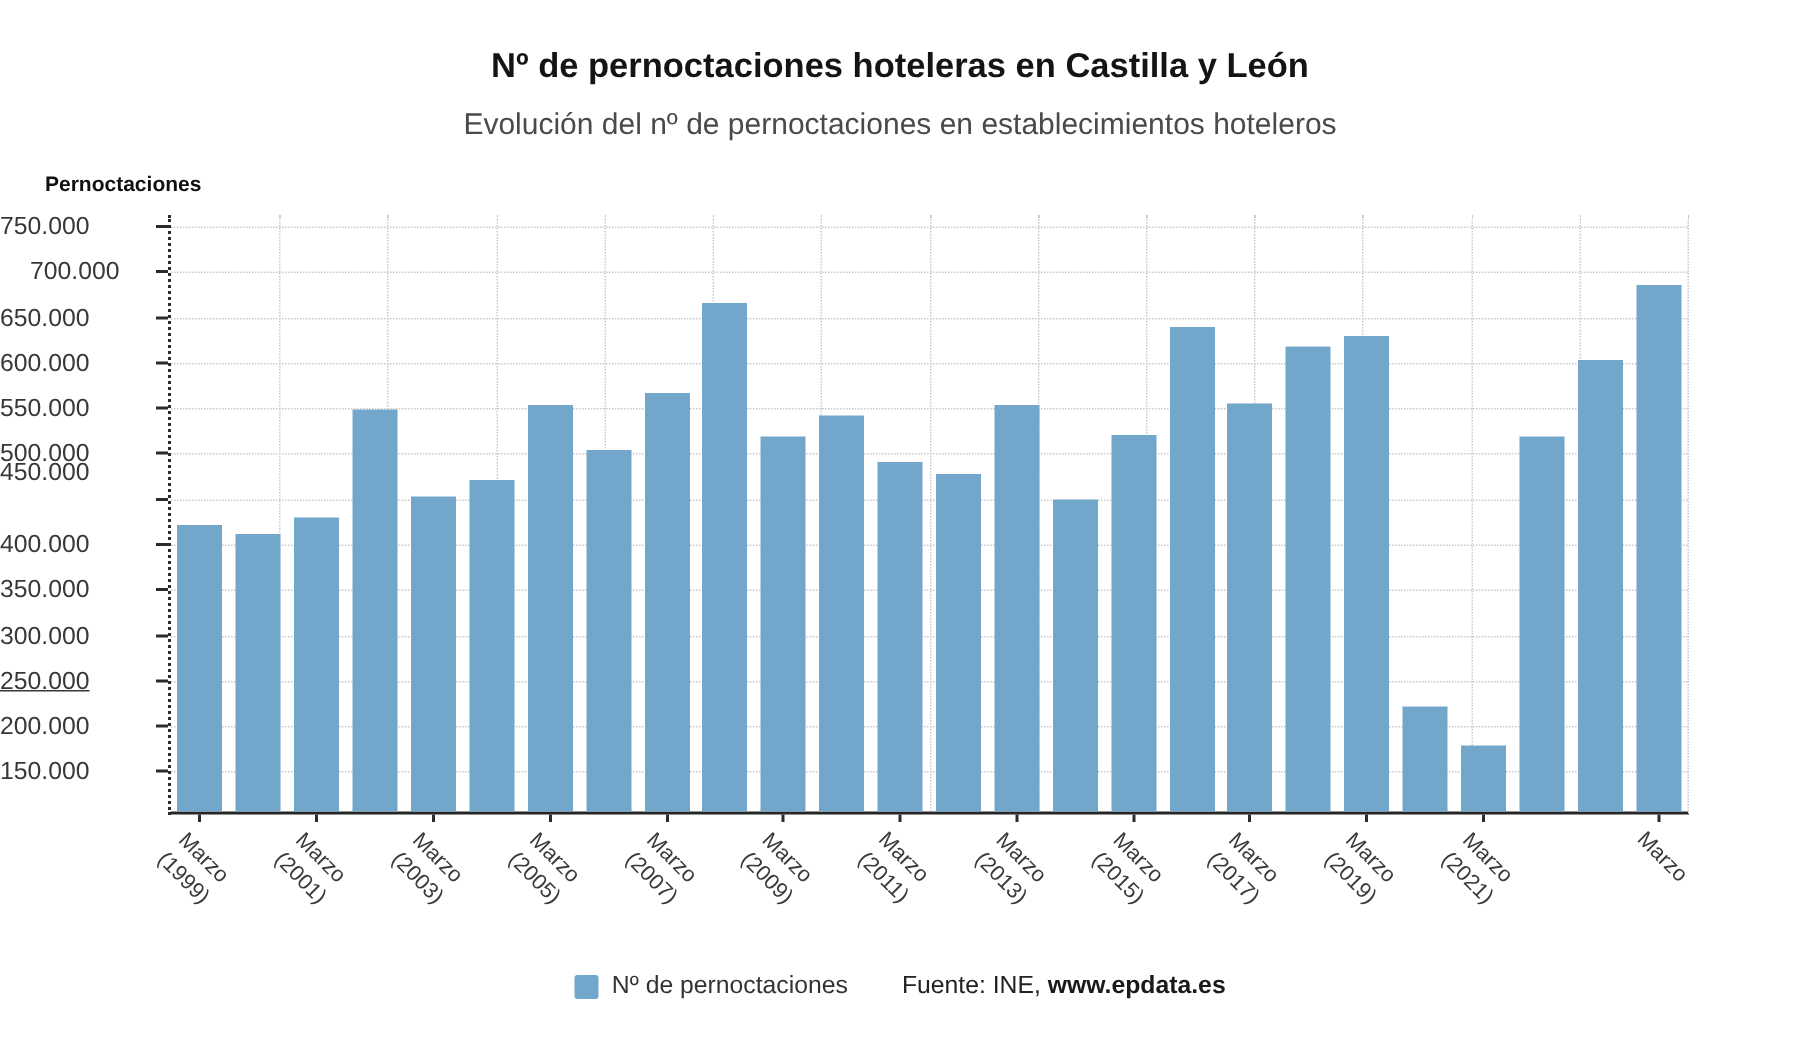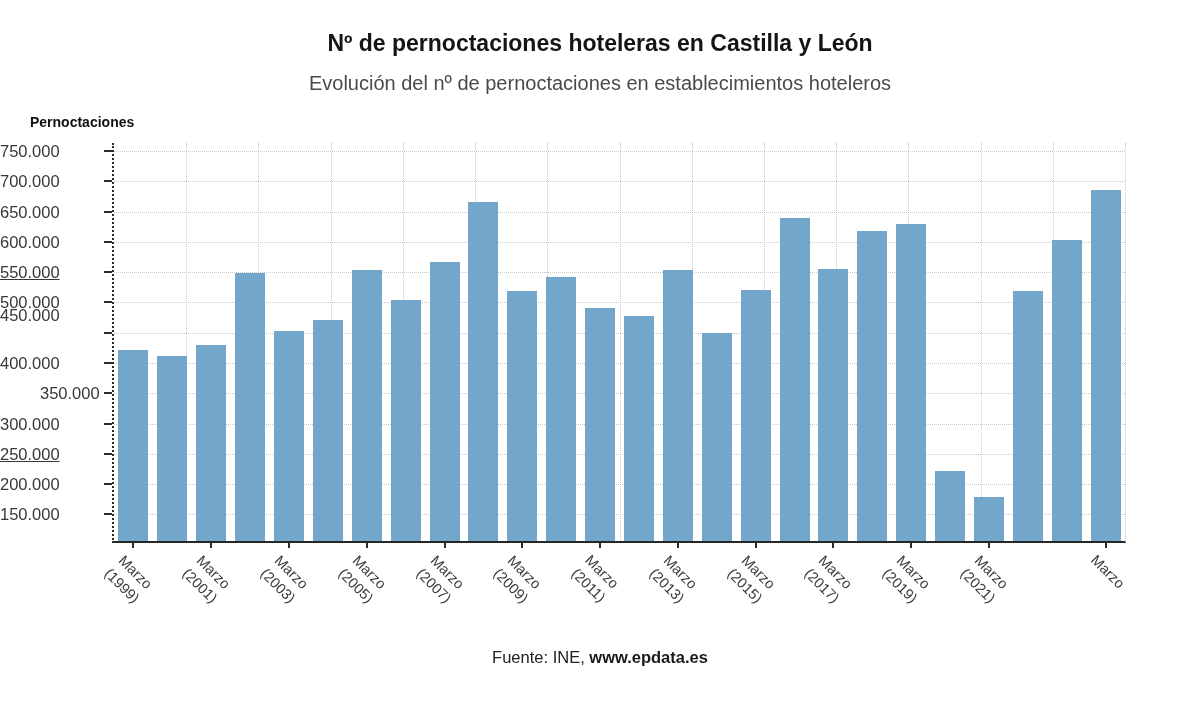--- a/index.html
+++ b/index.html
@@ -111,35 +111,35 @@
       <div class="bar" title="Marzo (2019): 629.000" style="left: 782.1px; width: 30px; height: 316.8px; background: rgb(114, 167, 203);"></div>
       <div class="bar" title="Marzo (2020): 221.000" style="left: 821px; width: 30px; height: 69.7px; background: rgb(114, 167, 203);"></div>
       <div class="bar" title="Marzo (2021): 178.000" style="left: 859.9px; width: 30px; height: 43.6px; background: rgb(114, 167, 203);"></div>
       <div class="bar" title="Marzo (2022): 518.000" style="left: 898.8px; width: 30px; height: 249.6px; background: rgb(114, 167, 203);"></div>
       <div class="bar" title="Marzo (2023): 603.000" style="left: 937.7px; width: 30px; height: 301.1px; background: rgb(114, 167, 203);"></div>
       <div class="bar" title="Marzo: 686.000" style="left: 976.6px; width: 30px; height: 351.4px; background: rgb(114, 167, 203);"></div>
     </div>
   <div id="decor">
       <div class="ytick-label" style="top: 140.9px;">750.000</div>
       <div class="ytick-mark" style="left: 104px; top: 149.9px; background: rgb(43, 43, 43);"></div>
-      <div class="ytick-label" style="top: 171.2px;">700.000</div>
+      <div class="ytick-label" style="top: 171.2px; padding-left: 20px;">700.000</div>
       <div class="ytick-mark" style="left: 104px; top: 180.2px; background: rgb(43, 43, 43);"></div>
       <div class="ytick-label" style="top: 201.5px;">650.000</div>
       <div class="ytick-mark" style="left: 104px; top: 210.5px; background: rgb(43, 43, 43);"></div>
       <div class="ytick-label" style="top: 231.7px;">600.000</div>
       <div class="ytick-mark" style="left: 104px; top: 240.7px; background: rgb(43, 43, 43);"></div>
-      <div class="ytick-label" style="top: 262px; text-decoration: underline;">550.000</div>
+      <div class="ytick-label" style="top: 262px;">550.000</div>
       <div class="ytick-mark" style="left: 104px; top: 271px; background: rgb(43, 43, 43);"></div>
       <div class="ytick-label" style="top: 292.3px;">500.000</div>
       <div class="ytick-mark" style="left: 104px; top: 301.3px; background: rgb(43, 43, 43);"></div>
       <div class="ytick-label" style="top: 305px;">450.000</div>
       <div class="ytick-mark" style="left: 104px; top: 331.6px; background: rgb(43, 43, 43);"></div>
       <div class="ytick-label" style="top: 352.9px;">400.000</div>
       <div class="ytick-mark" style="left: 104px; top: 361.9px; background: rgb(43, 43, 43);"></div>
-      <div class="ytick-label" style="top: 383.2px; padding-left: 40px;">350.000</div>
+      <div class="ytick-label" style="top: 383.2px;">350.000</div>
       <div class="ytick-mark" style="left: 104px; top: 392.2px; background: rgb(43, 43, 43);"></div>
       <div class="ytick-label" style="top: 413.5px;">300.000</div>
       <div class="ytick-mark" style="left: 104px; top: 422.5px; background: rgb(43, 43, 43);"></div>
       <div class="ytick-label" style="top: 443.8px; text-decoration: underline;">250.000</div>
       <div class="ytick-mark" style="left: 104px; top: 452.8px; background: rgb(43, 43, 43);"></div>
       <div class="ytick-label" style="top: 474.1px;">200.000</div>
       <div class="ytick-mark" style="left: 104px; top: 483.1px; background: rgb(43, 43, 43);"></div>
       <div class="ytick-label" style="top: 504.3px;">150.000</div>
       <div class="ytick-mark" style="left: 104px; top: 513.3px; background: rgb(43, 43, 43);"></div>
       <div class="xtick-mark" style="left: 132.4px; top: 543px; background: rgb(43, 43, 43);"></div>
@@ -190,17 +190,21 @@
       <div class="xlabel" style="left: 982.9px; top: 551px;">
         <div class="xlabel-inner">Marzo<br>(2021)</div>
       </div>
       <div class="xtick-mark" style="left: 1104.6px; top: 543px; background: rgb(43, 43, 43);"></div>
       <div class="xlabel" style="left: 1099.6px; top: 551px;">
         <div class="xlabel-inner">Marzo</div>
       </div>
     </div>
 
   <div class="legend-row">
+    <div class="legend-item">
+      <span class="legend-swatch" style="background: rgb(114, 167, 203);"></span>
+      <span>Nº de pernoctaciones</span>
+    </div>
     <div class="source">
       <span>Fuente: INE, </span><span class="source-link">www.epdata.es</span>
     </div>
   </div>
 </div>
 
 </body></html>

